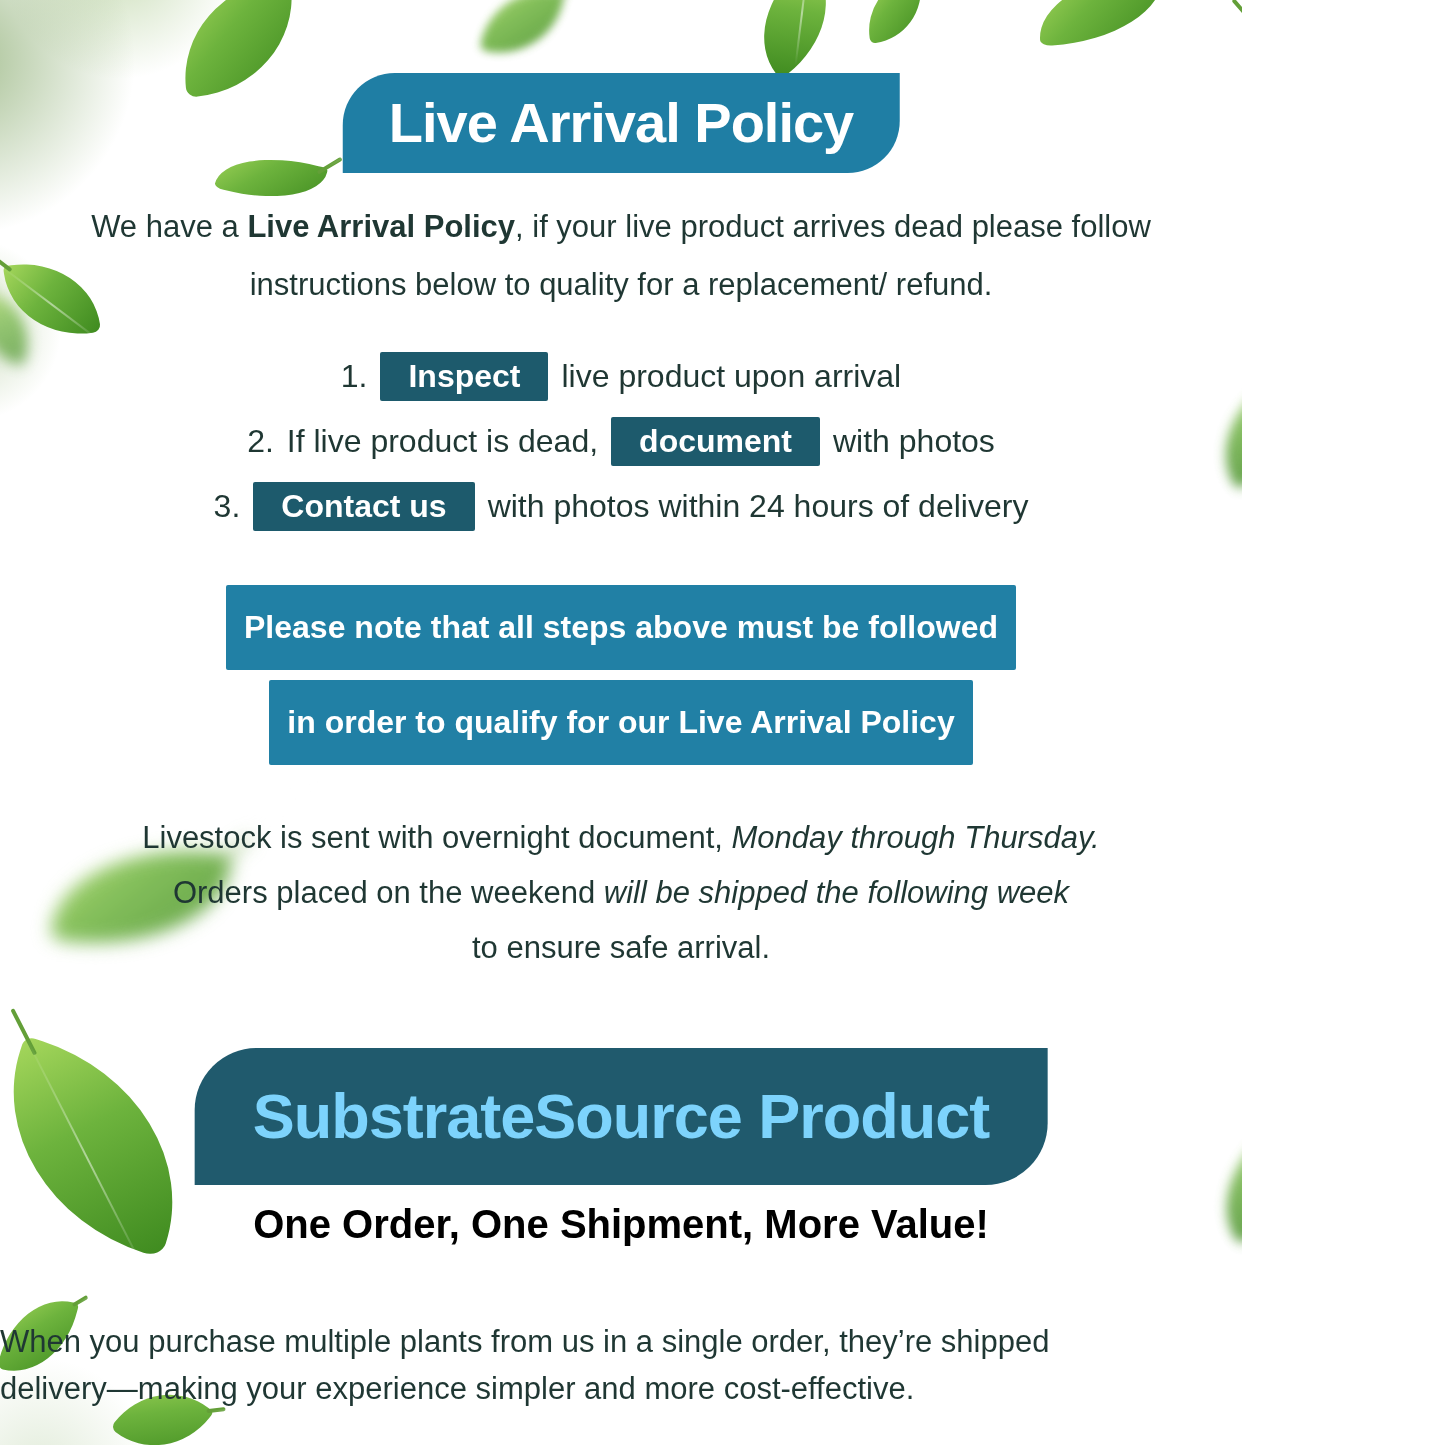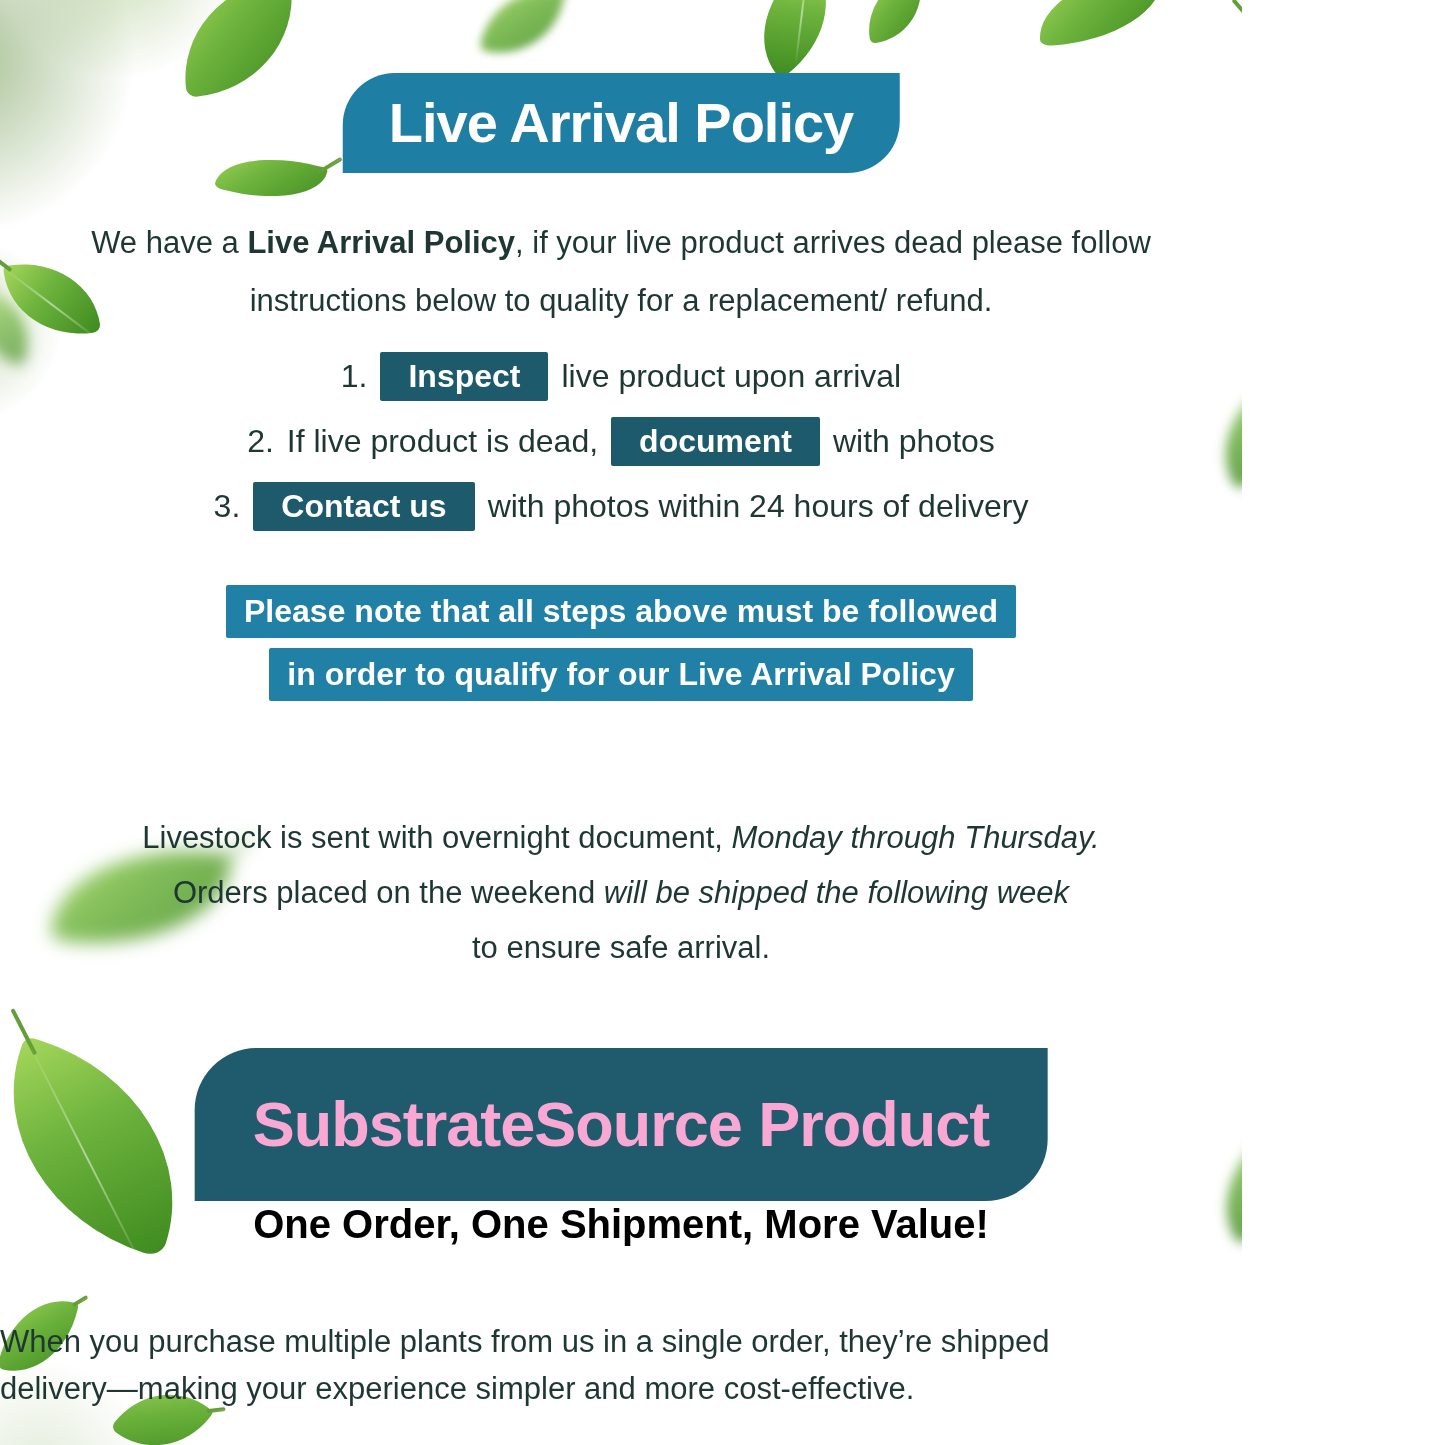--- a/index.html
+++ b/index.html
@@ -44,47 +44,47 @@
   .leaf--alt::before{left:auto;right:-14%;transform:rotate(-45deg);}
 
   
   .title-banner{
     position:absolute;left:50%;transform:translateX(-50%);
     top:73px;height:100px;line-height:100px;
     padding:0 46px;border-radius:52px 0 52px 0;
     background:#1f7ea4;color:#ffffff;
     font-size:56px;font-weight:bold;letter-spacing:-1px;white-space:nowrap;
   }
-  .intro{position:absolute;top:214px;left:0;width:100%;text-align:center;color:#1f3733;}
+  .intro{position:absolute;top:198px;left:0;width:100%;text-align:center;color:#1f3733;}
   .intro .line{font-size:31px;line-height:58px;white-space:pre-wrap;}
   .intro b{font-weight:bold;}
 
   .steps{position:absolute;top:352px;left:0;width:100%;display:flex;flex-direction:column;gap:16px;align-items:center;color:#1f3733;}
   .step-row{display:flex;align-items:center;gap:13px;font-size:32px;white-space:pre-wrap;}
   .step-row span:empty{display:none;}
   .step-highlight{
     background:#1d5a6c;color:#ffffff;font-weight:bold;
     padding:6px 28px;border-radius:2px;
   }
 
   .note{position:absolute;top:585px;left:0;width:100%;display:flex;flex-direction:column;gap:10px;align-items:center;}
   .note-line{
     background:#2180a5;color:#ffffff;font-weight:bold;
-    font-size:32px;padding:8px 18px;white-space:nowrap;border-radius:2px;
+    font-size:32px;padding:24px 18px;white-space:nowrap;border-radius:2px;
   }
 
   .shipping{position:absolute;top:810px;left:0;width:100%;text-align:center;color:#1f3733;}
   .shipping .line{font-size:31px;line-height:55px;white-space:pre-wrap;}
   .shipping i{font-style:italic;}
 
   .product-banner{
     position:absolute;left:50%;transform:translateX(-50%);
     top:1048px;height:137px;line-height:137px;
-    padding:8px 58px;border-radius:62px 0 62px 0;
-    background:#205a6d;color:#f9a8d4;
+    padding:0 58px;border-radius:62px 0 62px 0;
+    background:#205a6d;color:#7dd3fc;
     font-size:63px;font-weight:bold;letter-spacing:-1px;white-space:nowrap;
   }
   .value-heading{
     position:absolute;top:1202px;left:0;width:100%;text-align:center;
     color:#000000;font-size:40px;font-weight:bold;white-space:nowrap;
   }
   .closing{position:absolute;top:1318px;left:0;width:100%;color:#1f3733;}
   .closing .line{font-size:31px;line-height:47px;white-space:pre-wrap;}
 </style>
 </head>

